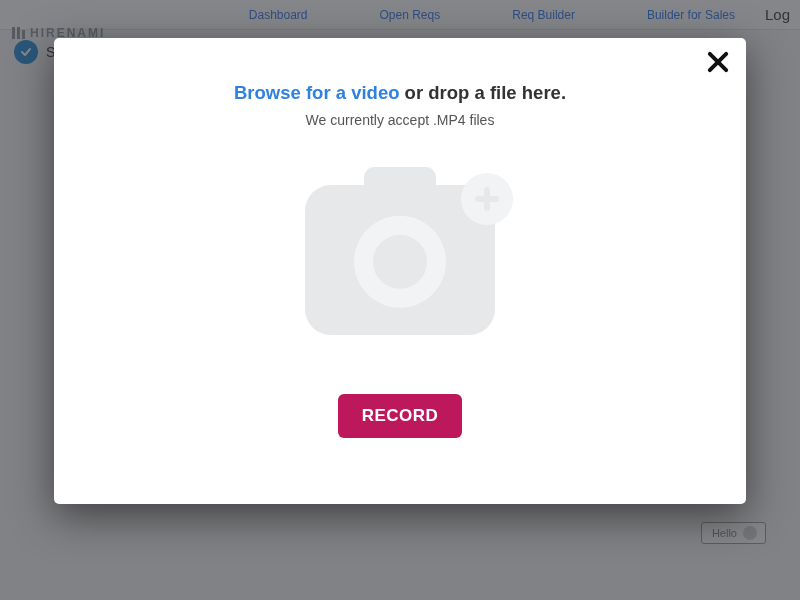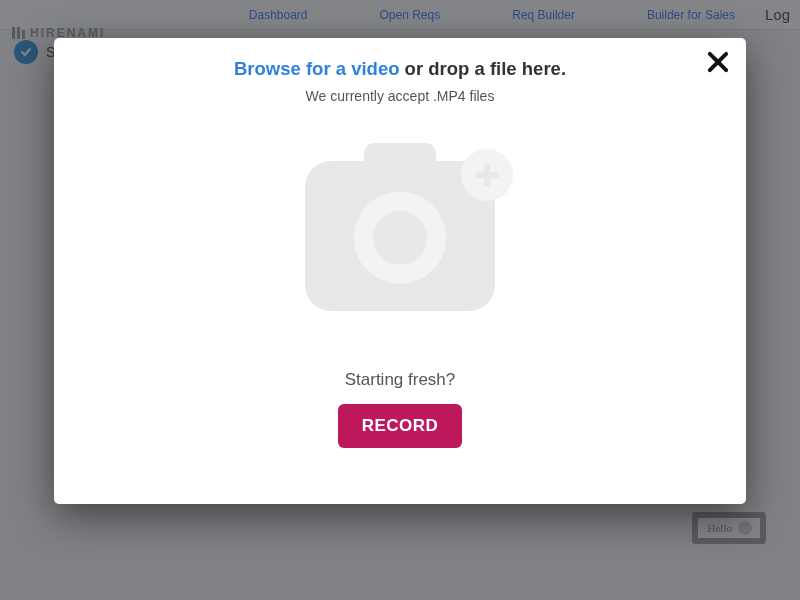--- a/index.html
+++ b/index.html
@@ -48,45 +48,45 @@
       width:190px; height:86px;
       background:#3d93a4; border-radius:2px;
       padding:10px; color:#d7eef2;
       font-size:10px;
     }
     .teal-card .tline { height:9px; background:rgba(255,255,255,0.4); border-radius:2px; margin-bottom:6px; }
     .tline.w1{width:80%} .tline.w2{width:90%} .tline.w3{width:60%} .tline.w4{width:75%}
     .teaser { color:#8d929a; font-size:13px; }
     .hello-pill {
       position:absolute; right:34px; bottom:56px;
-      border:6px solid #a3a3a3; border-radius:3px;
+      border:1px solid #a3a3a3; border-radius:3px;
       padding:4px 28px 4px 10px;
       font-size:11px; color:#8a8f96;
       background:#ffffff;
-      display:flex; align-items:center; gap:6px;font-family:Liberation Serif, serif;
+      display:flex; align-items:center; gap:6px;
     }
     .hello-pill .dot {
       position:absolute; right:8px; top:50%; transform:translateY(-50%);
       width:14px; height:14px; border-radius:50%;
       background:#d7dadd;
     }
     
     .overlay {
       position:absolute; inset:0;
       background:rgba(32,35,40,0.55);
       display:flex; align-items:flex-start; justify-content:center;
     }
     .modal {
       margin-top:38px;
       width:692px;
       background:#ffffff;
       border-radius:5px;
       box-shadow:0 12px 40px rgba(0,0,0,0.5);
       position:relative;
-      padding:20px 26px 30px;
+      padding:44px 26px 30px;
       min-height:466px;
       display:flex; flex-direction:column; align-items:center;
     }
     .close-x {
       position:absolute; right:14px; top:10px;
       width:28px; height:28px;
       cursor:pointer; color:#111;
     }
     .headline {
       font-size:18.5px; font-weight:700; color:#333; text-align:center;
@@ -195,16 +195,15 @@
     <div class="camera-wrap">
       <div class="camera-body">
         <div class="camera-hump"></div>
         <div class="camera-lens-outer">
           <div class="camera-lens-inner"></div>
         </div>
         <div class="plus-badge"></div>
       </div>
     </div>
 
-    <div class="fresh">Starting fresh?</div>
     <button class="record-btn">RECORD</button>
   </div>
 </div>
 
 </body></html>

